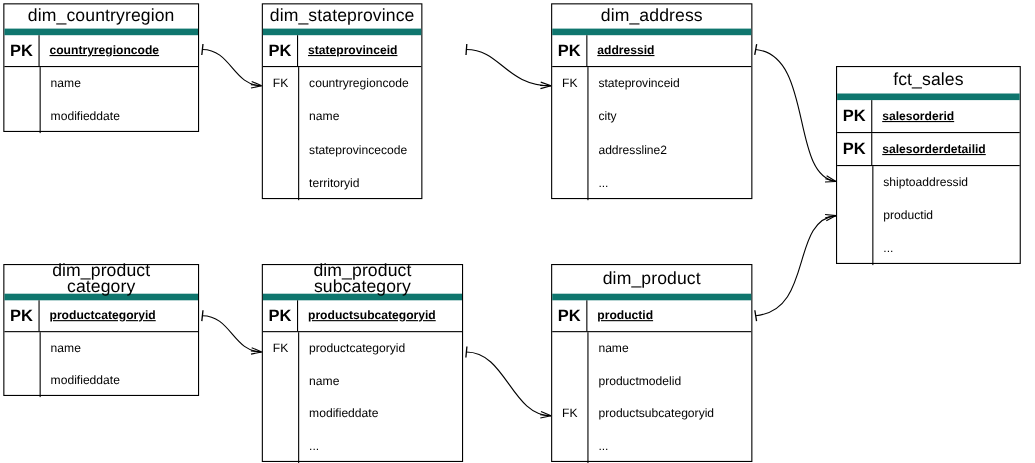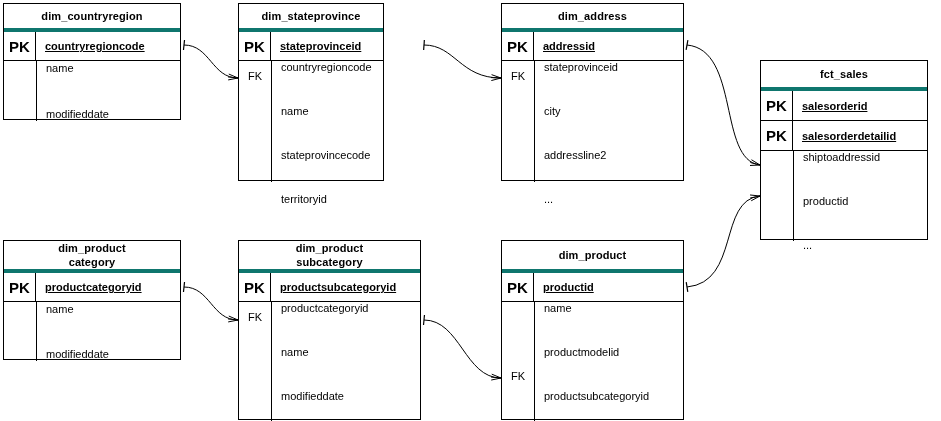--- a/index.html
+++ b/index.html
@@ -28,24 +28,24 @@
     pointer-events: none;
   }
   .entity {
     position: absolute;
     box-sizing: border-box;
     border: 1px solid #000000;
     background: #ffffff;
   }
   .ent-title {
     box-sizing: border-box;
-    border-bottom: 4px solid #0f766e;
+    border-bottom: 6px solid #0f766e;
     text-align: center;
-    font-weight: bold;
-    font-size: 11px;
+    font-weight: normal;
+    font-size: 16px;
     color: #000000;
     display: flex;
     flex-direction: column;
     align-items: center;
     justify-content: center;
     line-height: 14px;
     letter-spacing: 0.1px;
   }
   .row {
     box-sizing: border-box;
@@ -79,21 +79,20 @@
     text-decoration: underline;
   }
   
   .attrblock {
     display: flex;
   }
   .attrblock .attrs {
     flex: 1 1 auto;
     display: flex;
     flex-direction: column;
-    gap: 32px;
   }
   .attrblock .attr {
     display: flex;
     align-items: center;
     padding-left: 9px;
     font-size: 11px;
   }
   .keystack {
     width: 32px;
     flex: 0 0 32px;

